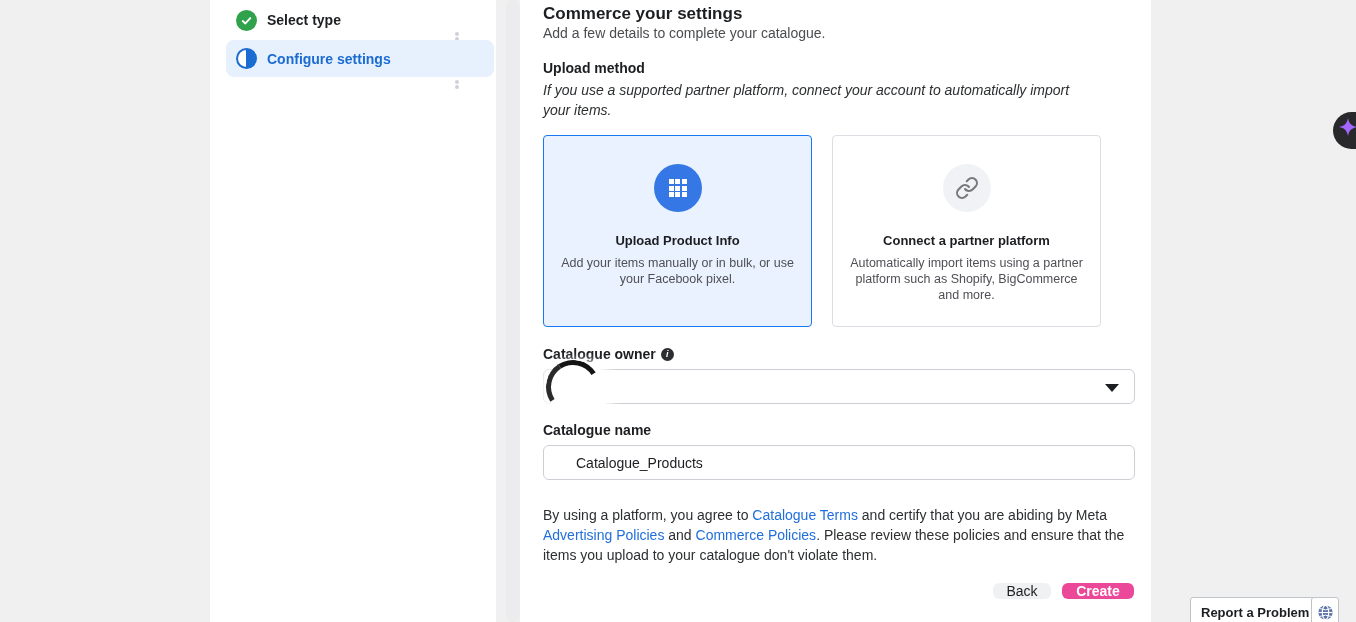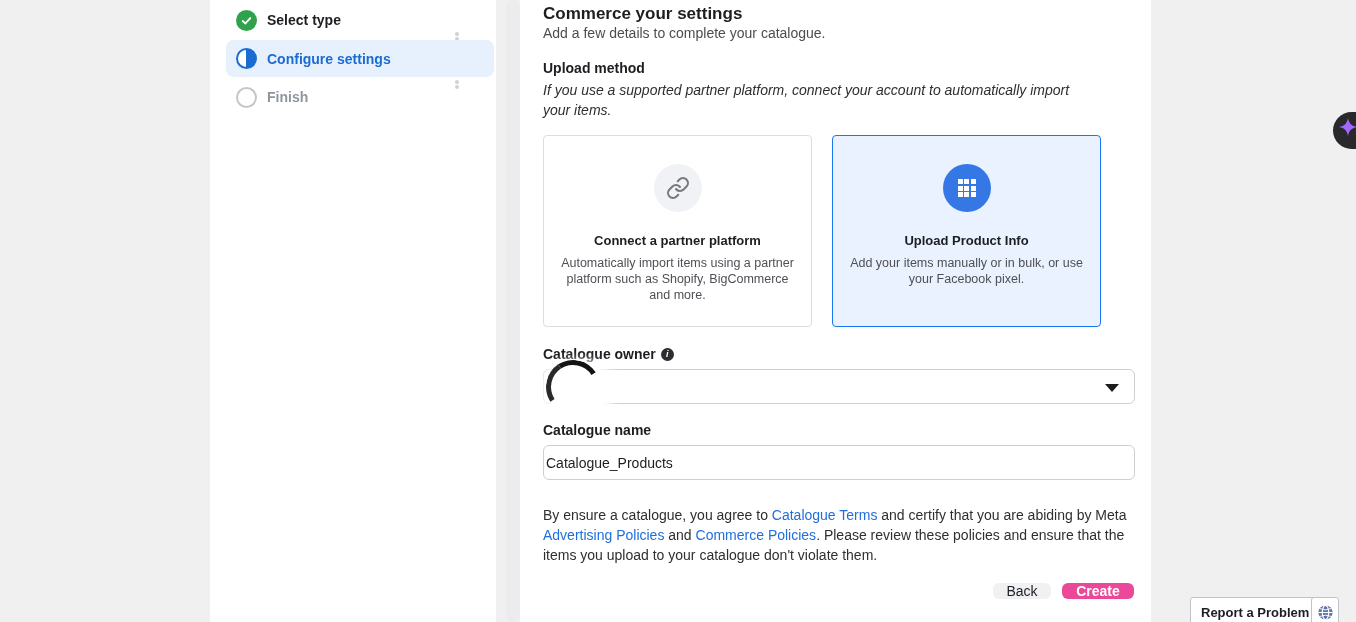--- a/index.html
+++ b/index.html
@@ -99,21 +99,21 @@
     position:absolute; left:2px; top:-10px; width:54px; height:54px;
     border:5px solid transparent; border-top-color:#141414; border-left-color:#2a2a2a;
     border-radius:50%; transform:rotate(12deg); z-index:3;
   }
 
   .m-namelabel { position:absolute; left:23px; top:422px; font-size:14px; font-weight:700; }
   .name-input {
     position:absolute; left:23px; top:445px; width:592px; height:35px;
     border:1px solid #ccd0d5; border-radius:6px; background:#fff;
     font-family:"Liberation Sans", sans-serif; font-size:14px; color:#1c1e21;
-    padding:0 2px; outline:none;
+    padding:0 32px; outline:none;
   }
 
   .legal {
     position:absolute; left:23px; top:505px; width:590px;
     font-size:14px; line-height:20px; color:#2d2f31;
   }
   .legal a { color:#216fdb; text-decoration:none; cursor:pointer; }
 
   .btn-row { position:absolute; right:17px; top:583px; display:flex; gap:11px; }
   .btn {
@@ -162,84 +162,80 @@
   <span class="dot" style="top:37px"></span>
 
   <div class="step-row row-active">
     <span class="circ circ-half"></span>
     <span class="label label-active">Configure settings</span>
   </div>
 
   <span class="dot" style="top:80px"></span>
   <span class="dot" style="top:85px"></span>
 
-  <div class="step-row row-finish">
-    <span class="circ circ-empty"></span>
-    <span class="label label-up">Finish</span>
-  </div>
 </div>
 
 <div class="scroll-strip"></div>
 
 <div class="main">
 
   <div class="m-title">Commerce your settings</div>
   <div class="m-sub">Add a few details to complete your catalogue.</div>
 
   <div class="m-uplabel">Upload method</div>
   <div class="m-updesc">If you use a supported partner platform, connect your account to automatically import your items.</div>
 
   <div class="cards">
+
+    <div class="card selected">
+      <div class="icon-circle blue">
+        <span class="grid-glyph">
+            <span></span>
+            <span></span>
+            <span></span>
+            <span></span>
+            <span></span>
+            <span></span>
+            <span></span>
+            <span></span>
+            <span></span>
+          </span>
+      </div>
+      <div class="c-title">Upload Product Info</div>
+      <div class="c-desc">Add your items manually or in bulk, or use your Facebook pixel.</div>
+    </div>
 
     <div class="card">
       <div class="icon-circle grey">
         <svg width="24" height="24" viewBox="0 0 24 24" fill="none" stroke="#76797e" stroke-width="2.1" stroke-linecap="round" stroke-linejoin="round">
           <path d="M10 13a5 5 0 0 0 7.54.54l3-3a5 5 0 0 0-7.07-7.07l-1.72 1.71"></path>
           <path d="M14 11a5 5 0 0 0-7.54-.54l-3 3a5 5 0 0 0 7.07 7.07l1.71-1.71"></path>
         </svg>
       </div>
       <div class="c-title">Connect a partner platform</div>
       <div class="c-desc">Automatically import items using a partner platform such as Shopify, BigCommerce and more.</div>
     </div>
-
-    <div class="card selected">
-      <div class="icon-circle blue">
-        <span class="grid-glyph">
-            <span></span>
-            <span></span>
-            <span></span>
-            <span></span>
-            <span></span>
-            <span></span>
-            <span></span>
-            <span></span>
-            <span></span>
-          </span>
-      </div>
-      <div class="c-title">Upload Product Info</div>
-      <div class="c-desc">Add your items manually or in bulk, or use your Facebook pixel.</div>
-    </div>
   </div>
 
   <div class="m-ownerlabel">
     <span>Catalogue owner</span>
     <span class="info-dot">i</span>
   </div>
 
   <div class="owner-select">
     <span class="redact-blob"></span>
     <span class="redact-arc"></span>
     <span class="caret"></span>
   </div>
 
   <div class="m-namelabel">Catalogue name</div>
   <input class="name-input" type="text" value="Catalogue_Products" style="">
 
   <div class="legal">
-    <span>By ensure a catalogue, you agree to </span><a>Catalogue Terms</a><span> and certify that you are abiding by Meta </span><a>Advertising Policies</a><span> and </span><a>Commerce Policies</a><span>. Please review these policies and ensure that the items you upload to your catalogue don't violate them.</span>
+    <span>By using a platform, you agree to </span><a>Catalogue Terms</a><span> and certify that you are abiding by Meta </span><a>Advertising Policies</a><span> and </span><a>Commerce Policies</a><span>. Please review these policies and ensure that the items you upload to your catalogue don't violate them.</span>
   </div>
 
   <div class="btn-row">
     <button class="btn btn-back">Back</button>
     <button class="btn btn-create">Create</button>
   </div>
 </div>
 
 <div class="ai-pill">
   <svg width="36" height="30" viewBox="0 0 36 30">

